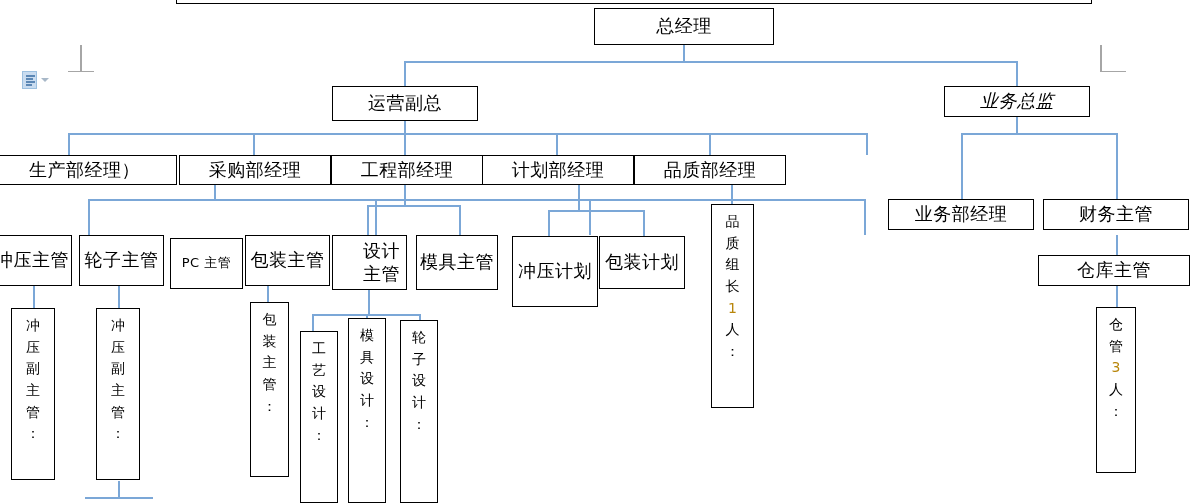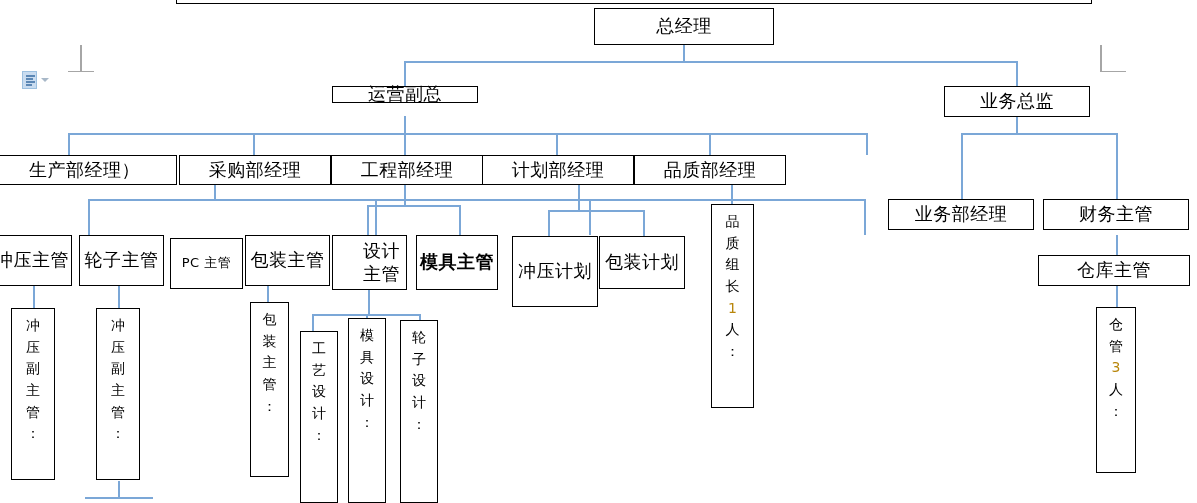--- a/index.html
+++ b/index.html
@@ -167,41 +167,41 @@
   <div class="ln h" style="left:312px; top:314px; width:108px;"></div>
   <div class="ln v" style="left:312px; top:314px; height:17px;"></div>
   <div class="ln v" style="left:366px; top:314px; height:4px;"></div>
   <div class="ln v" style="left:419px; top:314px; height:17px;"></div>
 
   <div class="ln v" style="left:118px; top:481px; height:18px;"></div>
   <div class="ln h" style="left:85px; top:497px; width:68px;"></div>
 
   <div class="box" style="left:594px; top:8px; width:180px; height:37px;">总经理</div>
 
-  <div class="box" style="left:332px; top:86px; width:146px; height:17px;">运营副总</div>
-
-  <div class="box" style="left:944px; top:86px; width:146px; height:31px;">业务总监</div>
+  <div class="box" style="left:332px; top:86px; width:146px; height:35px;">运营副总</div>
+
+  <div class="box" style="left:944px; top:86px; width:146px; height:31px;font-style:italic;">业务总监</div>
 
   <div class="box" style="left:-8px; top:155px; width:185px; height:30px;">生产部经理）</div>
   <div class="box" style="left:179px; top:155px; width:152px; height:30px;">采购部经理</div>
   <div class="box" style="left:331px; top:155px; width:152px; height:30px;">工程部经理</div>
   <div class="box" style="left:482px; top:155px; width:152px; height:30px;">计划部经理</div>
   <div class="box" style="left:634px; top:155px; width:152px; height:30px;">品质部经理</div>
 
   <div class="box" style="left:888px; top:199px; width:146px; height:31px;">业务部经理</div>
   <div class="box" style="left:1043px; top:199px; width:146px; height:31px;">财务主管</div>
   <div class="box" style="left:1038px; top:255px; width:152px; height:31px;">仓库主管</div>
 
   <div class="box" style="left:-8px; top:235px; width:80px; height:51px;">冲压主管</div>
   <div class="box" style="left:79px; top:235px; width:85px; height:51px;">轮子主管</div>
   <div class="box small" style="left:170px; top:238px; width:73px; height:51px;">PC 主管</div>
   <div class="box" style="left:245px; top:235px; width:85px; height:51px;">包装主管</div>
 
   <div class="box" style="left:332px; top:235px; width:75px; height:55px;padding-left:24px;">设计主管</div>
-  <div class="box" style="left:416px; top:235px; width:82px; height:55px;font-weight:bold;">模具主管</div>
+  <div class="box" style="left:416px; top:235px; width:82px; height:55px;">模具主管</div>
 
   <div class="box" style="left:512px; top:236px; width:86px; height:71px;">冲压计划</div>
   <div class="box" style="left:599px; top:236px; width:86px; height:53px;">包装计划</div>
 
   <div class="box vert" style="left:711px; top:204px; width:43px; height:204px;">
       <span class="g">品</span>
       <span class="g">质</span>
       <span class="g">组</span>
       <span class="g">长</span>
       <span class="g num">1</span>

